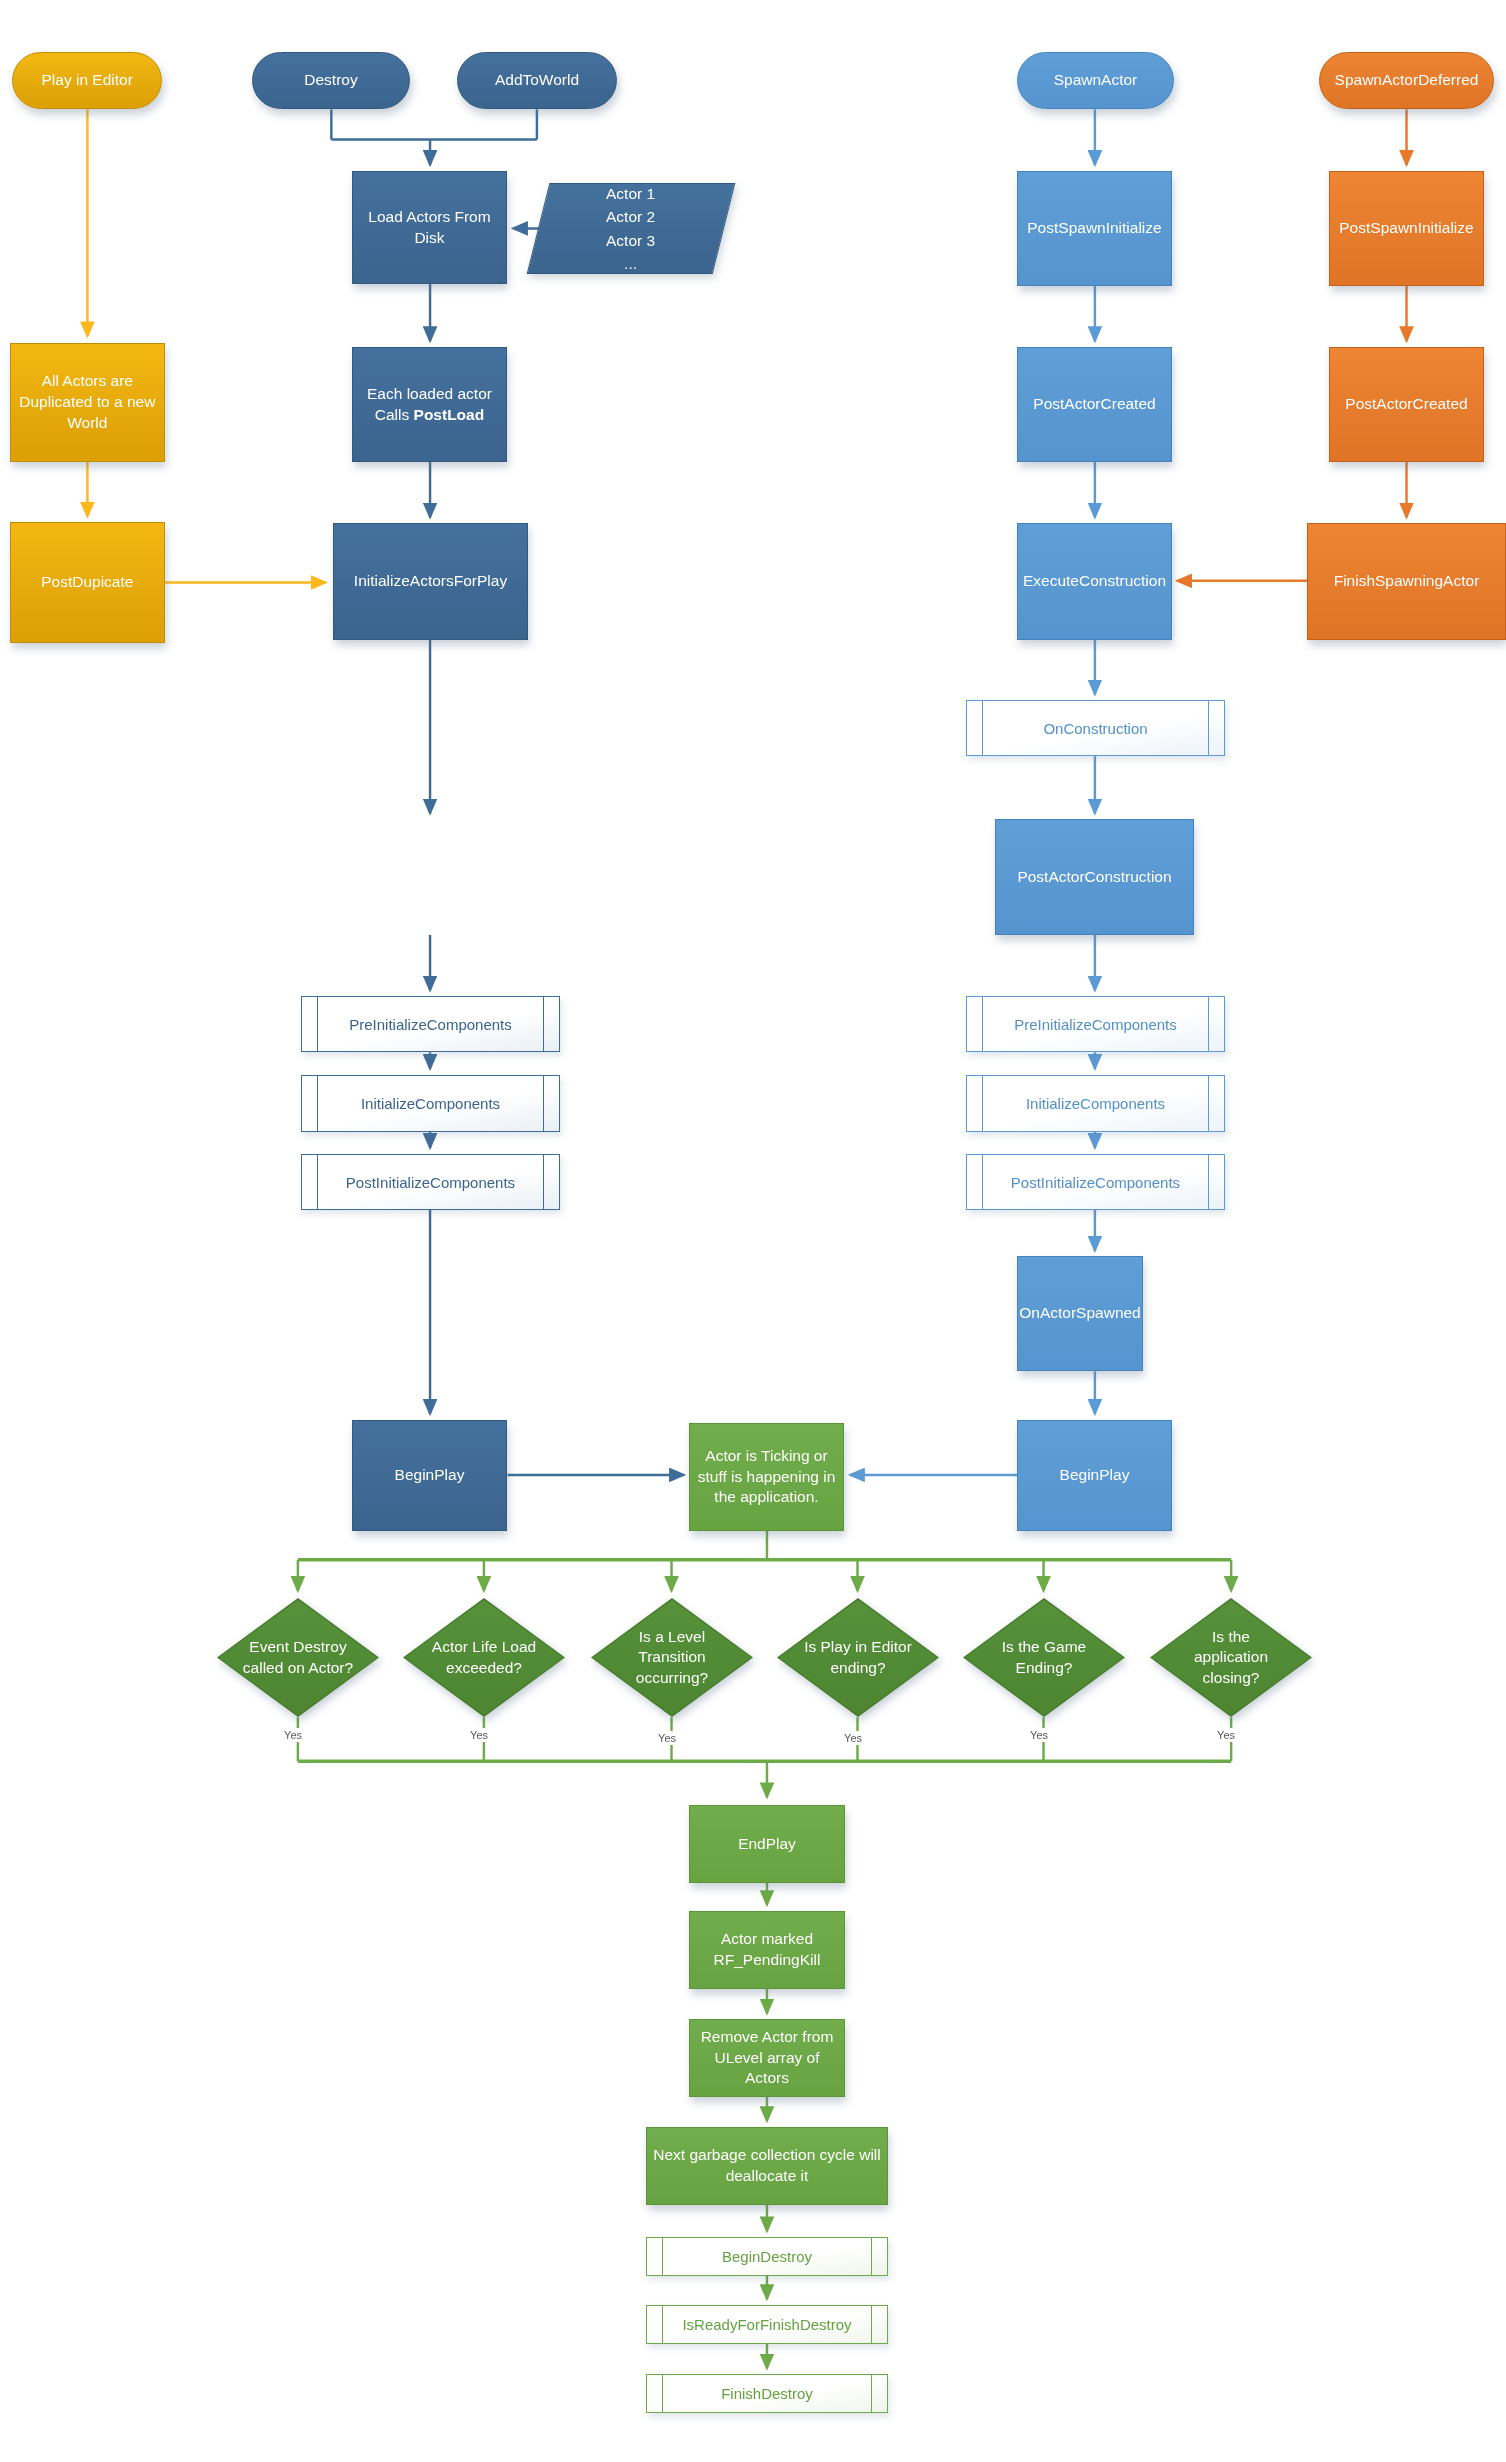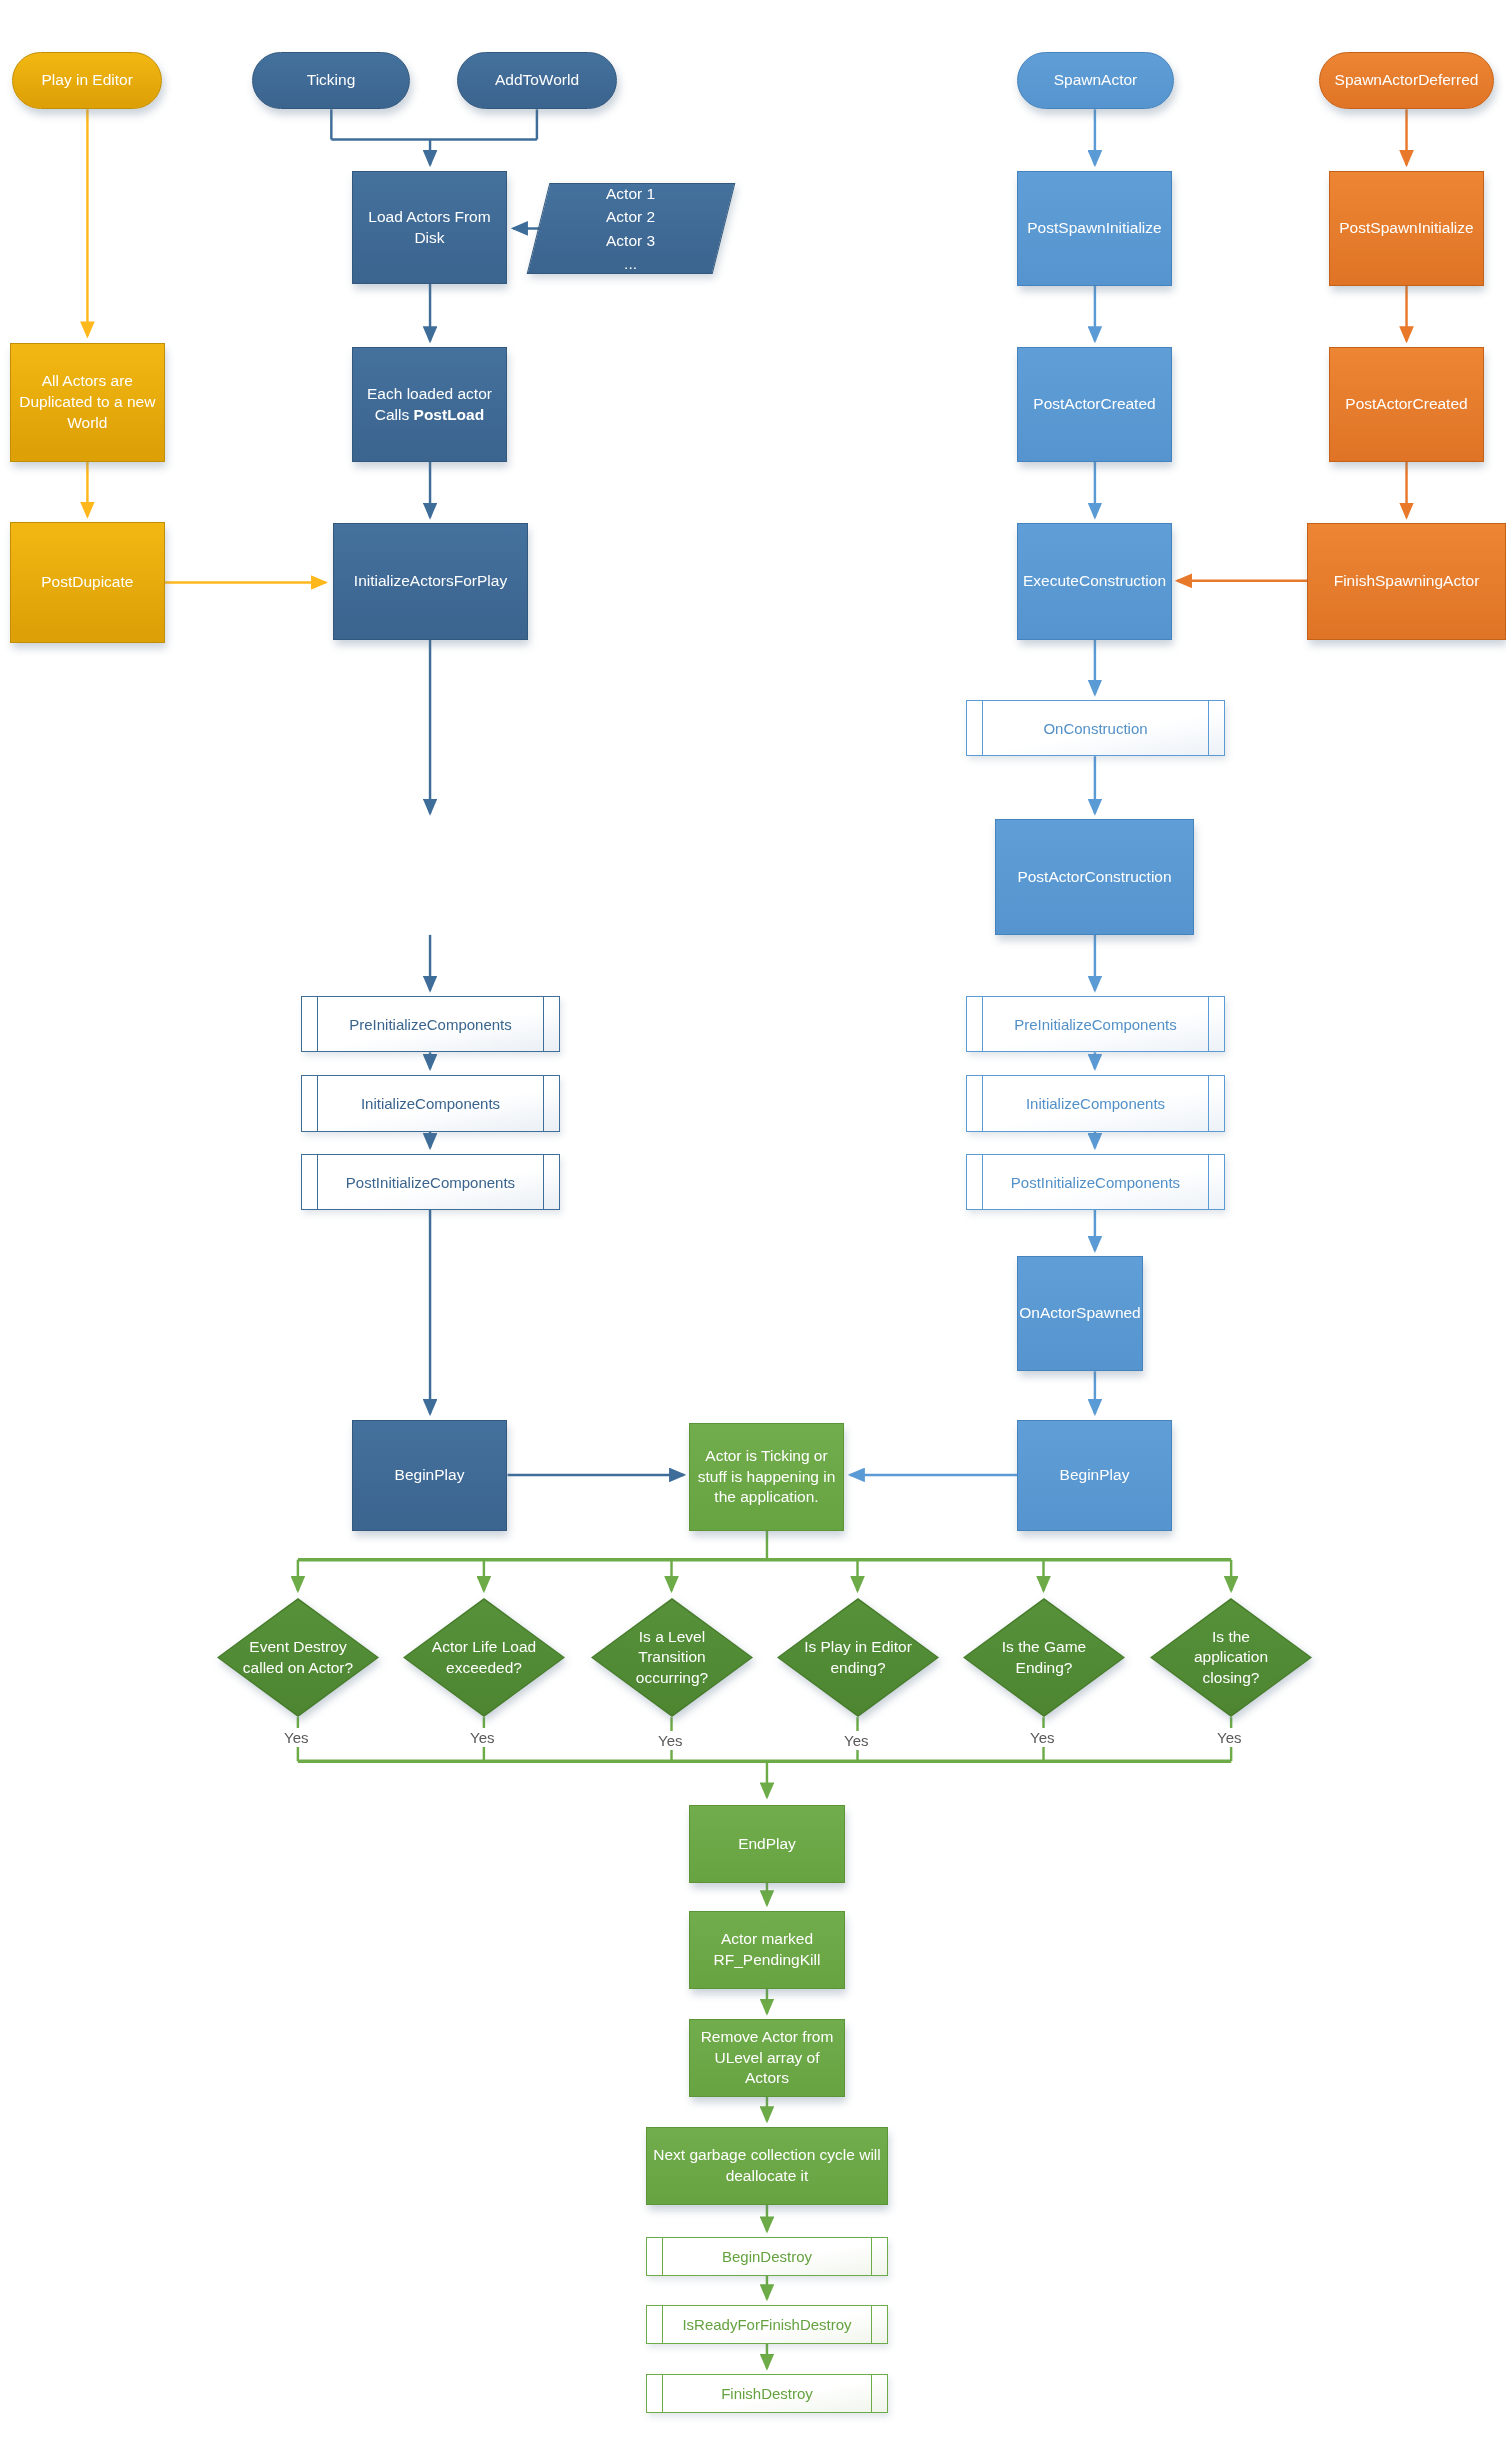--- a/index.html
+++ b/index.html
@@ -33,21 +33,21 @@
   .dia::before{content:"";position:absolute;inset:2px;
        clip-path:polygon(50% 0,100% 50%,50% 100%,0 50%);
        background:linear-gradient(180deg,#57913A,#4D8530);}
   .dia span{position:relative;}
   .pwrap{position:absolute;z-index:2;filter:drop-shadow(2.4px 4.9px 4.1px rgba(90,115,140,.30));}
   .para{width:100%;height:100%;background:linear-gradient(180deg,#44719D,#3B648E);
         border:1.6px solid #32587D;transform:skewX(-14deg);box-sizing:border-box;
         display:flex;align-items:center;justify-content:center;}
   .para .txt{transform:skewX(14deg);color:#fff;font-size:15.5px;line-height:1.5;text-align:center;}
   .para .txt span{display:block;}
-  .yes{position:absolute;z-index:3;color:#595959;font-size:15px;background:#fff;padding:0.8px 4.1px;}
+  .yes{position:absolute;z-index:3;color:#595959;font-size:11px;background:#fff;padding:0.8px 4.1px;}
 </style>
 </head>
 <body>
 
 <div class="canvas">
 
   <svg class="edges" viewBox="0 0 1847 3018" xmlns="http://www.w3.org/2000/svg">
     <defs>
       <marker id="mY" markerWidth="7" markerHeight="6" refX="6" refY="3" orient="auto">
           <path d="M0,0 L7,3 L0,6 Z" fill="#FFB81C"></path>
@@ -132,21 +132,21 @@
       <path d="M940 2703 V2735" marker-end="url(#mG)"></path>
       <path d="M940 2790 V2818" marker-end="url(#mG)"></path>
       <path d="M940 2873 V2903" marker-end="url(#mG)"></path>
     </g>
   </svg>
 
   <div class="node stadium yellow shadow" style="left:12.2px;top:52px;width:150px;height:57px">
       <span>Play in Editor</span>
     </div>
   <div class="node stadium bdark shadow" style="left:252px;top:52px;width:158px;height:57px">
-      <span>Ticking</span>
+      <span>Destroy</span>
     </div>
   <div class="node stadium bdark shadow" style="left:457px;top:52px;width:160px;height:57px">
       <span>AddToWorld</span>
     </div>
   <div class="node stadium blight shadow" style="left:1017px;top:52px;width:157px;height:57px">
       <span>SpawnActor</span>
     </div>
   <div class="node stadium orange shadow" style="left:1319px;top:52px;width:175px;height:57px">
       <span>SpawnActorDeferred</span>
     </div>

